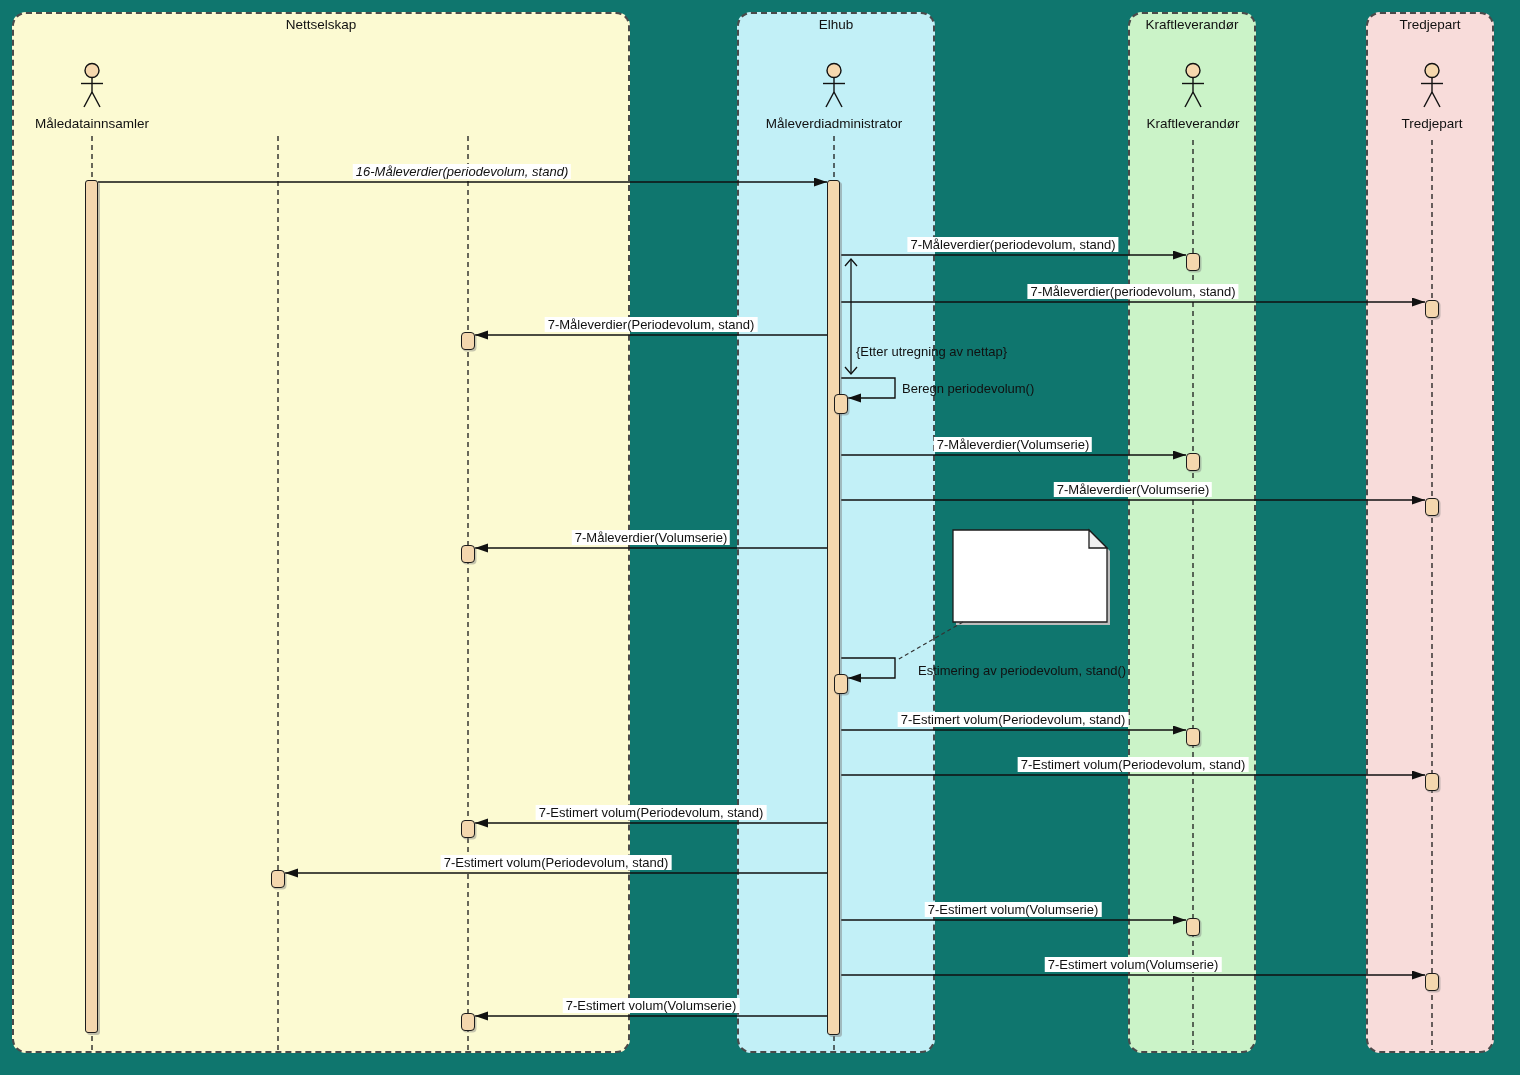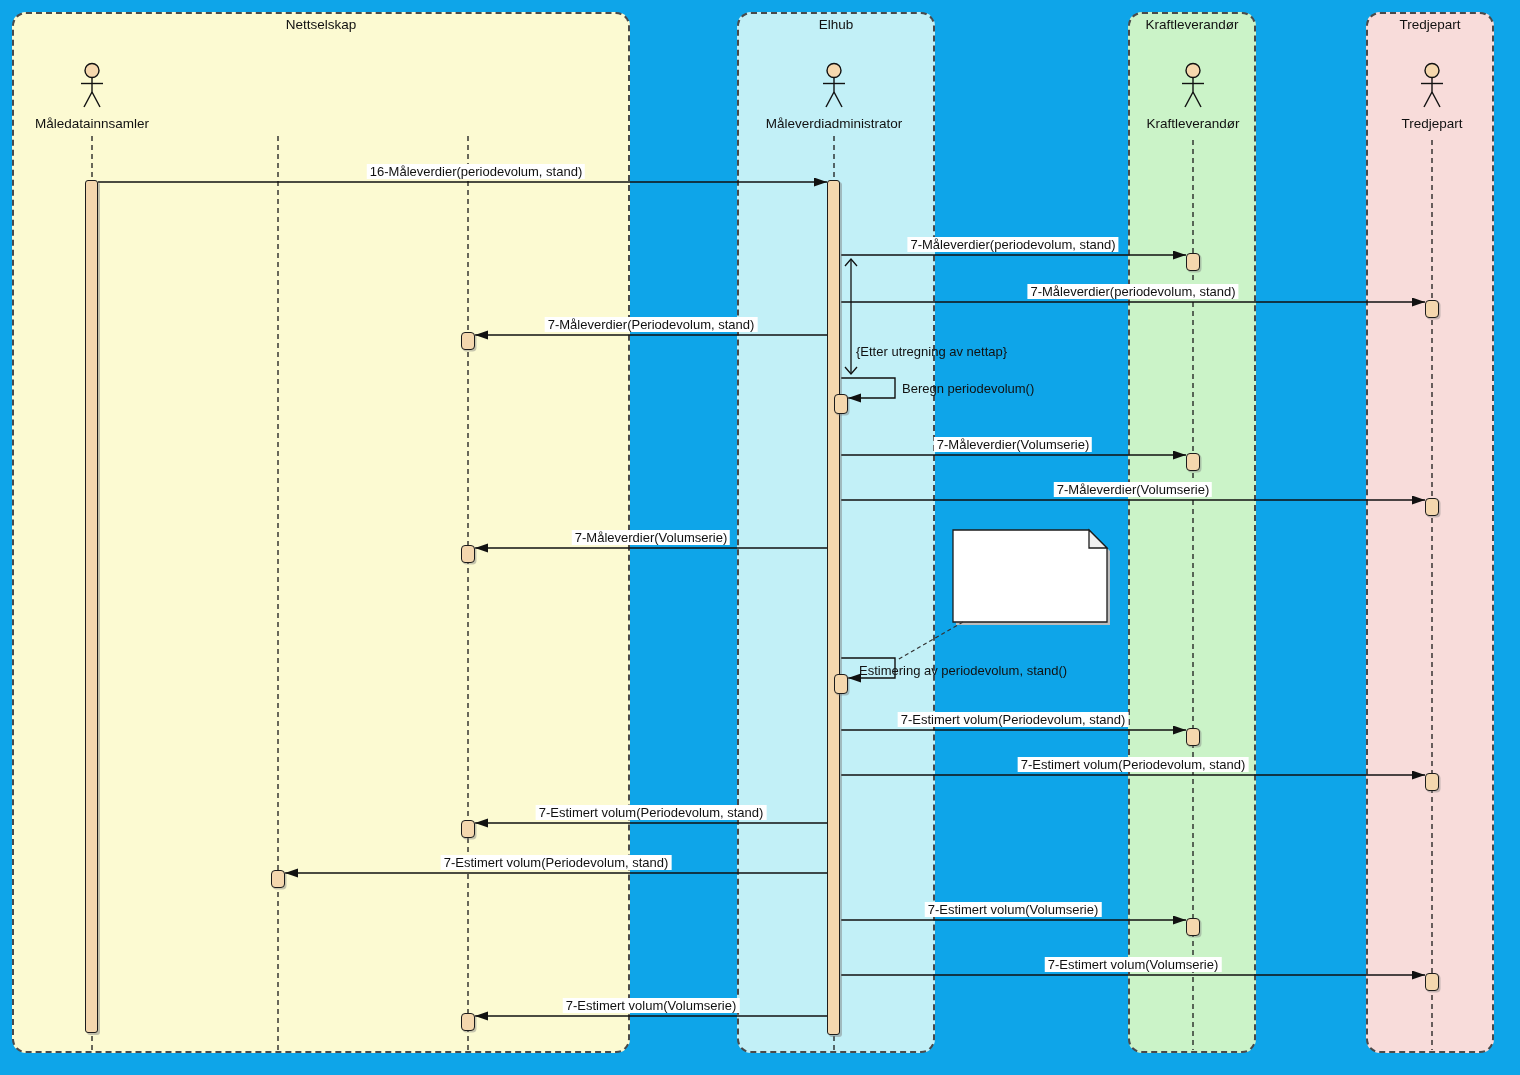--- a/index.html
+++ b/index.html
@@ -1,17 +1,17 @@
 <!DOCTYPE html>
 <html><head>
 <meta charset="utf-8">
 <style>
   html,body{margin:0;padding:0;background:#fff;}
   .canvas{
-    position:relative;width:1520px;height:1075px;background:#0ea5e9;
+    position:relative;width:1520px;height:1075px;background:#0f766e;
     font-family:"Liberation Sans", sans-serif;color:#111;overflow:hidden;
   }
   .lane{
     position:absolute;top:12px;height:1041px;border:2px dashed #4a4a4a;border-radius:14px;
     box-sizing:border-box;
   }
   .lane-title{
     position:absolute;top:17px;transform:translateX(-50%);
     font-size:13.5px;white-space:nowrap;
   }
@@ -159,34 +159,34 @@
   <div class="endbox z3" style="left:1425px;top:773px;"></div>
   <div class="endbox z3" style="left:1425px;top:973px;"></div>
   <div class="endbox z3" style="left:461px;top:332px;"></div>
   <div class="endbox z3" style="left:461px;top:545px;"></div>
   <div class="endbox z3" style="left:461px;top:820px;"></div>
   <div class="endbox z3" style="left:461px;top:1013px;"></div>
   <div class="endbox z3" style="left:271px;top:870px;"></div>
   <div class="endbox z3" style="left:834px;top:394px;height:20px;"></div>
   <div class="endbox z3" style="left:834px;top:674px;height:20px;"></div>
 
-  <div class="msg-label z4" style="left:476px;top:164px;">16-Måleverdier(periodevolum, stand)</div>
+  <div class="msg-label z4" style="left:462px;top:164px;font-style:italic;">16-Måleverdier(periodevolum, stand)</div>
   <div class="msg-label z4" style="left:1013px;top:237px;">7-Måleverdier(periodevolum, stand)</div>
   <div class="msg-label z4" style="left:1133px;top:284px;">7-Måleverdier(periodevolum, stand)</div>
   <div class="msg-label z4" style="left:651px;top:317px;">7-Måleverdier(Periodevolum, stand)</div>
   <div class="msg-label z4" style="left:1013px;top:437px;">7-Måleverdier(Volumserie)</div>
   <div class="msg-label z4" style="left:1133px;top:482px;">7-Måleverdier(Volumserie)</div>
   <div class="msg-label z4" style="left:651px;top:530px;">7-Måleverdier(Volumserie)</div>
   <div class="msg-label z4" style="left:1013px;top:712px;">7-Estimert volum(Periodevolum, stand)</div>
   <div class="msg-label z4" style="left:1133px;top:757px;">7-Estimert volum(Periodevolum, stand)</div>
   <div class="msg-label z4" style="left:651px;top:805px;">7-Estimert volum(Periodevolum, stand)</div>
   <div class="msg-label z4" style="left:556px;top:855px;">7-Estimert volum(Periodevolum, stand)</div>
   <div class="msg-label z4" style="left:1013px;top:902px;">7-Estimert volum(Volumserie)</div>
   <div class="msg-label z4" style="left:1133px;top:957px;">7-Estimert volum(Volumserie)</div>
   <div class="msg-label z4" style="left:651px;top:998px;">7-Estimert volum(Volumserie)</div>
 
   <div class="plain-label z4" style="left:902px;top:381px;">Beregn periodevolum()</div>
-  <div class="plain-label z4" style="left:859px;top:663px;">Estimering av periodevolum, stand()</div>
+  <div class="plain-label z4" style="left:918px;top:663px;">Estimering av periodevolum, stand()</div>
 
   <div class="plain-label z4" style="left:856px;top:312px;margin-top:32px;">{Etter utregning av nettap}</div>
 
 
 </div>
 
 </body></html>

